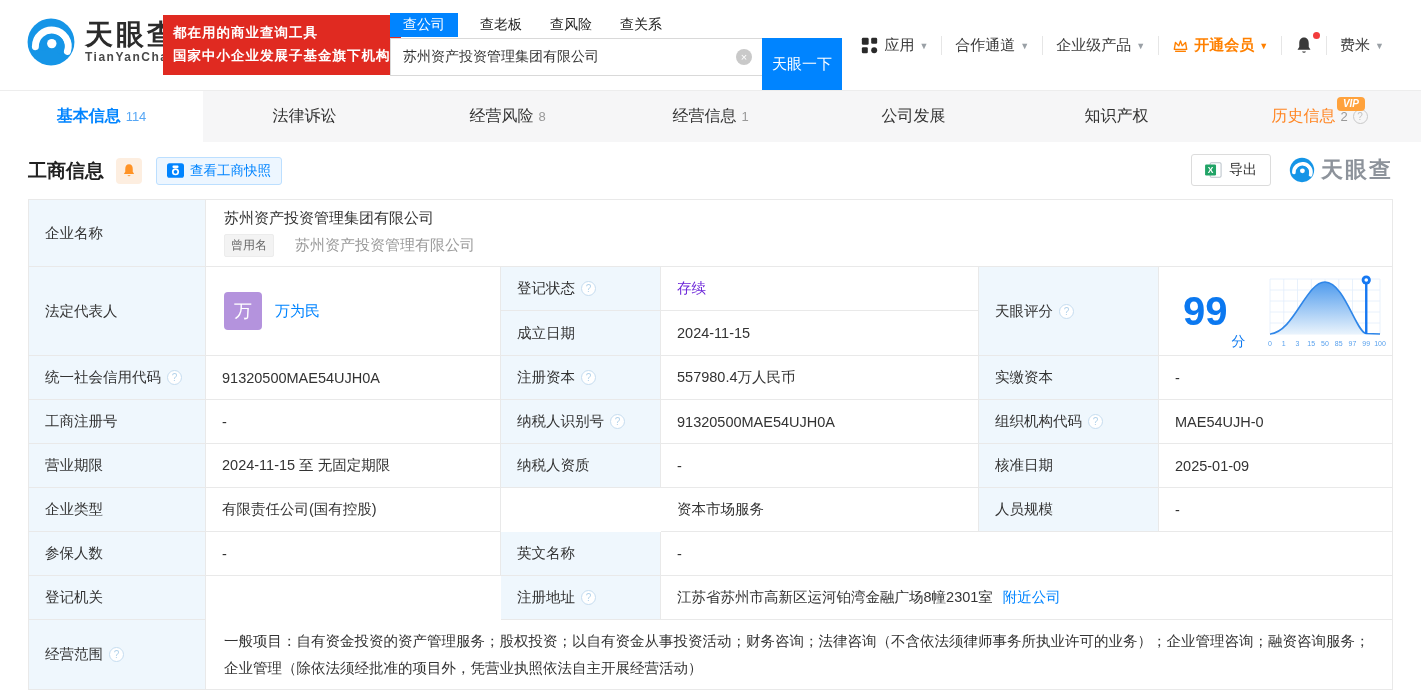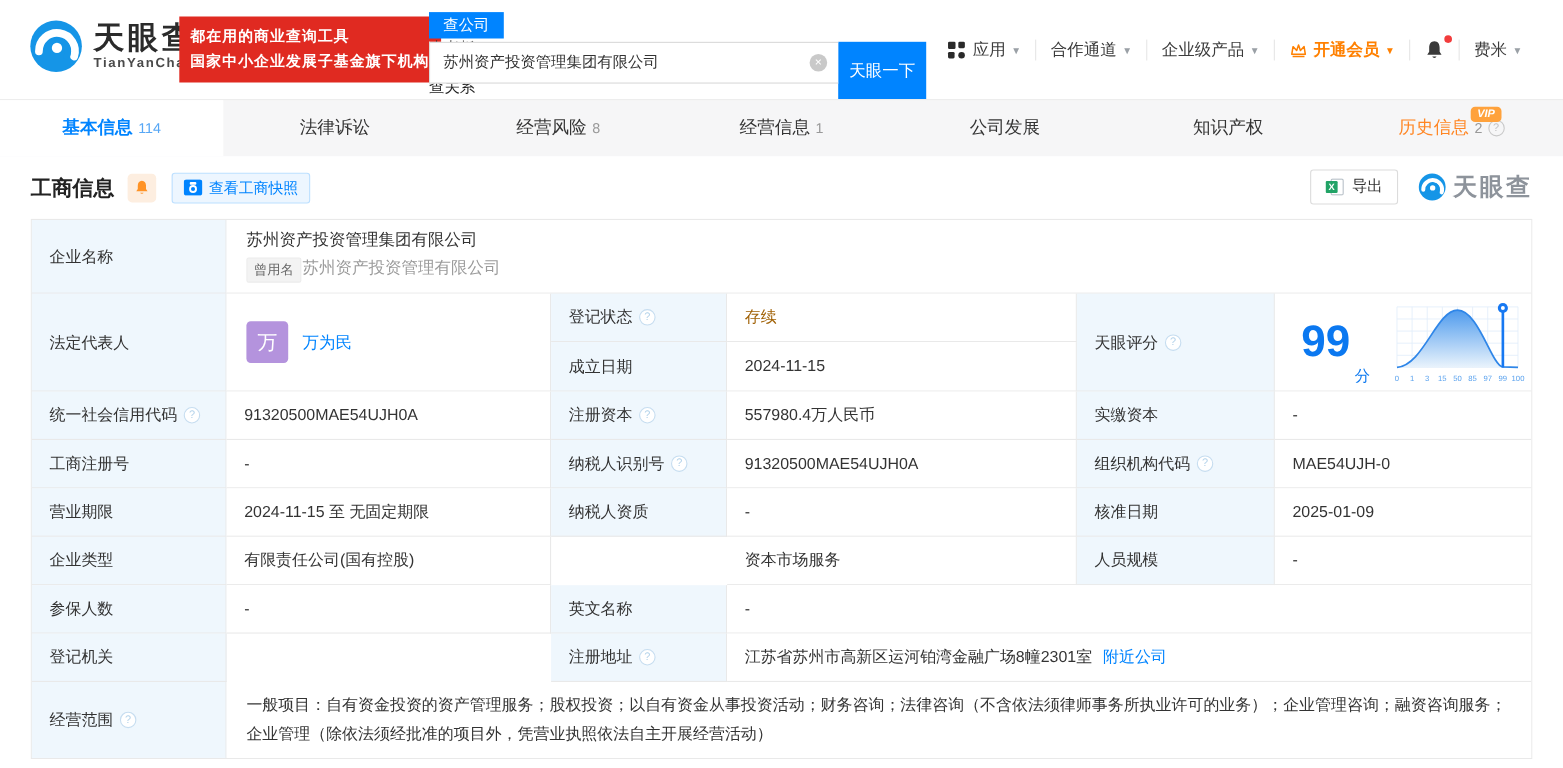--- a/index.html
+++ b/index.html
@@ -9,21 +9,21 @@
   
   #header { position:relative; width:100%; height:90px; background:#fff; }
   .logo { position:absolute; left:26px; top:17px; display:flex; align-items:center; gap:9px; cursor:pointer; }
   .logo-text .cn { font-size:28px; font-weight:bold; color:#2b2b2b; letter-spacing:3px; line-height:1.05; }
   .logo-text .en { font-size:12px; color:#4a4a4a; letter-spacing:1.5px; font-weight:bold; }
   .slogan { position:absolute; left:163px; top:15px; background:#e02a21; color:#fff;
     padding:7px 10px; font-size:13.5px; font-weight:bold; line-height:1.7; letter-spacing:1px; }
   .slogan div { text-align:justify; }
 
   .search { position:absolute; left:390px; top:11px; width:452px; }
-  .search-tabs { display:flex; align-items:flex-start; height:27px;flex-direction:column; }
+  .search-tabs { display:flex; align-items:center; height:27px; }
   .search-tab { font-size:14px; color:#222; margin-right:28px; cursor:pointer; }
   .search-tab.active { background:#0084ff; color:#fff; padding:3px 13px; margin-right:22px; }
   .search-box { display:flex; height:38px; }
   .search-input-wrap { position:relative; width:372px; }
   .search-input-wrap input { width:100%; height:38px; border:1px solid #d9d9d9; border-right:none;
     padding:0 36px 0 12px; font-size:14px; color:#333; outline:none; font-family:inherit; }
   .clear-btn { position:absolute; right:10px; top:11px; width:16px; height:16px; border-radius:50%;
     background:#c9c9c9; color:#fff; font-size:11px; line-height:16px; text-align:center; cursor:pointer; }
   .search-btn { width:80px; height:52px; background:#0084ff; color:#fff; border:none;
     font-size:15px; cursor:pointer; font-family:inherit; }
@@ -71,24 +71,24 @@
     grid-template-rows:67px 44px 45px 44px 44px 44px 44px 44px 44px 69px;
     border:1px solid #e9e9e9; font-size:14.5px; }
   .cell { border-right:1px solid #e9e9e9; border-bottom:1px solid #e9e9e9;
     display:flex; align-items:center; padding:0 16px; background:#fff; overflow:hidden; }
   .cell.lbl { background:#eff7fd; color:#333; }
   .cell.endc { border-right:none; }
   .cell.endr { border-bottom:none; }
   .q { display:inline-block; flex:none; width:15px; height:15px; border:1px solid #c6ddf0; border-radius:50%;
     color:#b3d2ea; font-size:10px; line-height:13px; text-align:center; margin-left:6px; cursor:pointer; background:#fff; }
   .link { color:#0084ff; cursor:pointer; }
-  .green { color:#a16207; }
+  .green { color:#6d28d9; }
   .name-cell { flex-direction:column; align-items:flex-start; justify-content:center; gap:6px; padding-left:18px; }
   .company-name { font-size:15px; color:#333; }
-  .former { display:flex; align-items:flex-start; gap:1px; }
+  .former { display:flex; align-items:center; gap:21px; }
   .former-tag { font-size:12px; color:#666; background:#f3f3f3; border:1px solid #ececec; padding:2px 6px; border-radius:2px; }
   .former-name { font-size:15px; color:#9b9b9b; }
   .rep-cell { gap:13px; padding-left:18px; }
   .avatar { width:38px; height:38px; border-radius:4px; background:#b493dd; color:#fff; font-size:18px;
     display:flex; align-items:center; justify-content:center; cursor:pointer; flex:none; }
   .rep-name { font-size:15px; }
   .score-cell { padding-left:24px; gap:4px; }
   .score-num { font-size:40px; font-weight:bold; color:#0b78f0; line-height:1; }
   .score-unit { font-size:14px; color:#0b78f0; align-self:flex-end; margin-bottom:4px; }
   .score-chart { margin-left:10px; flex:none; }

